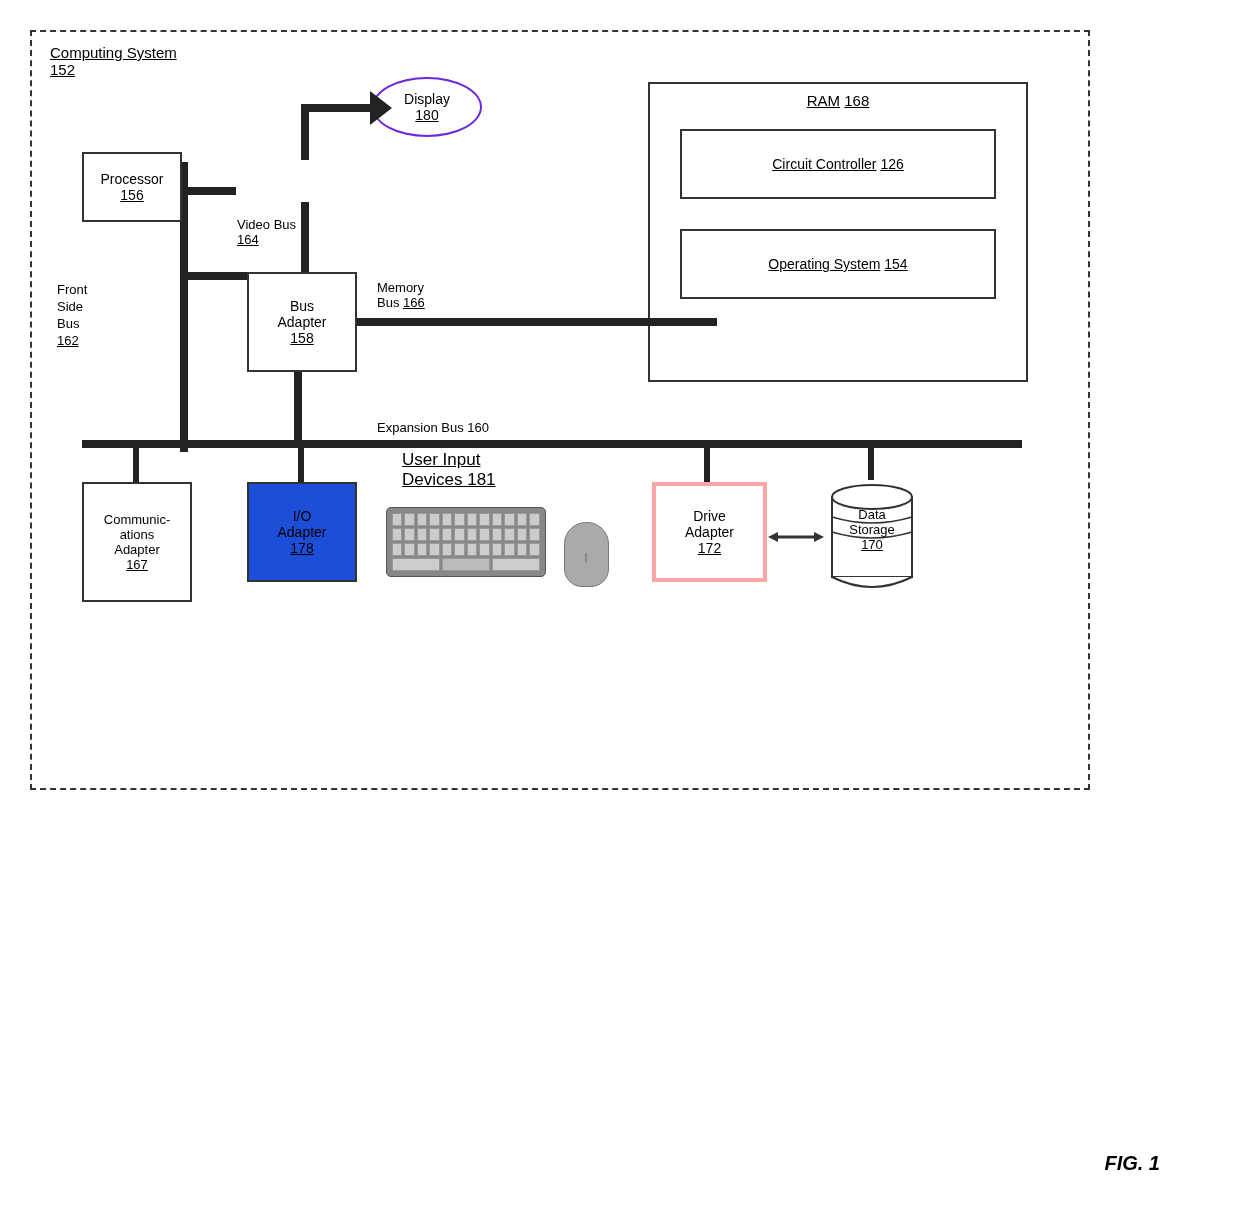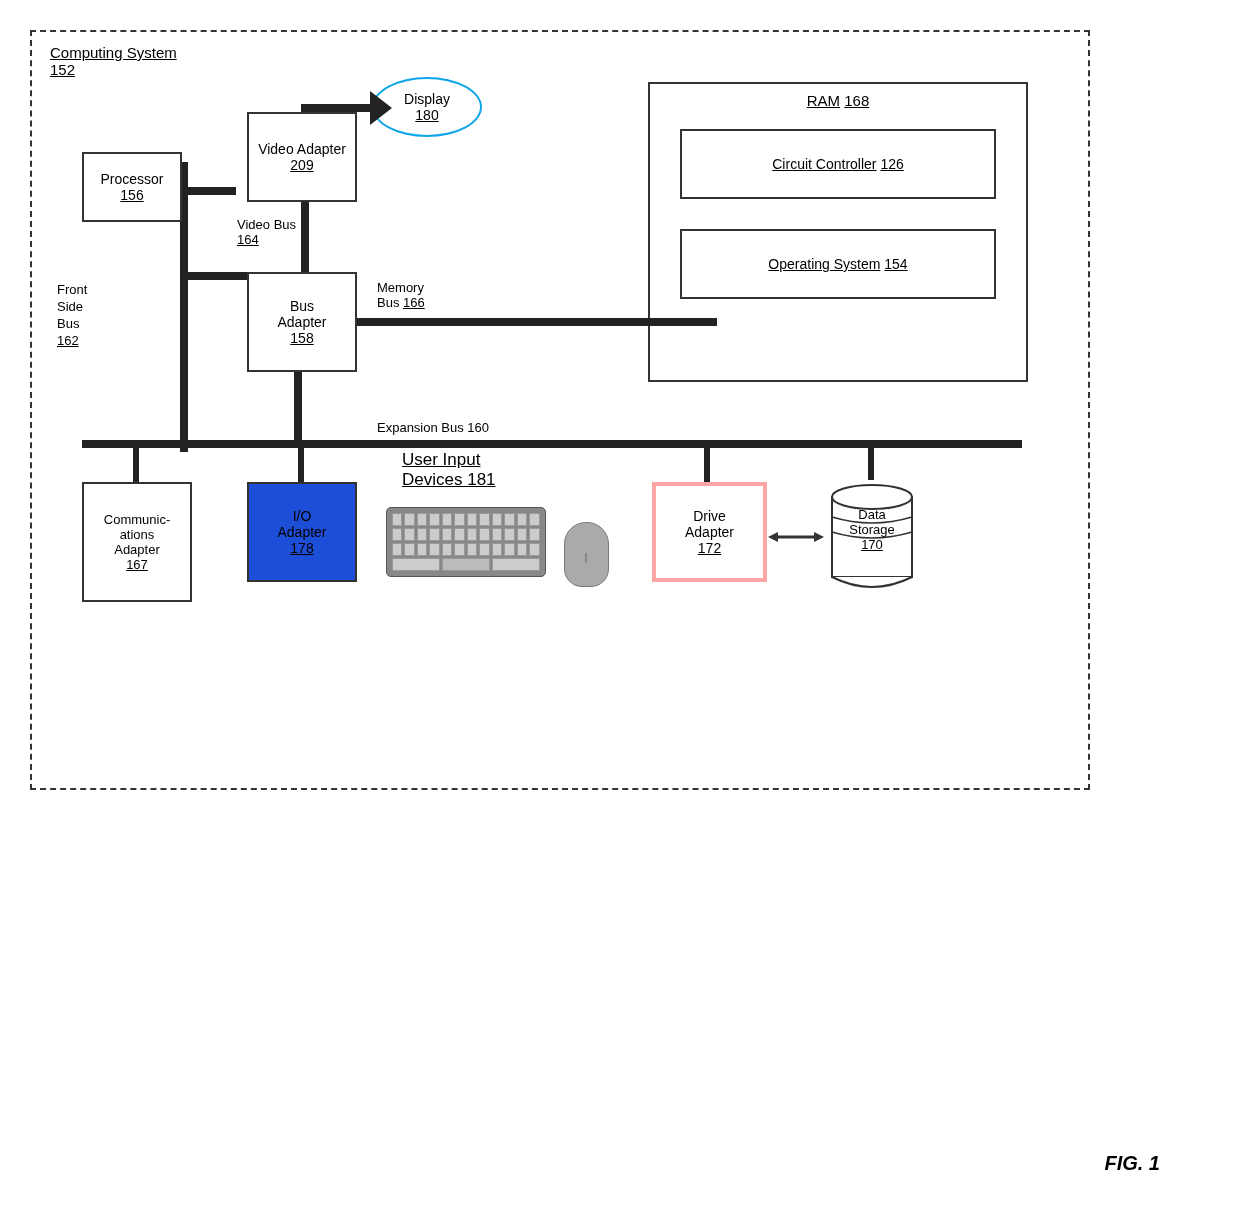--- a/index.html
+++ b/index.html
@@ -122,21 +122,21 @@
       z-index: 5;
     }
 
     
     .display-ellipse {
       position: absolute;
       top: 45px;
       left: 340px;
       width: 110px;
       height: 60px;
-      border: 2px solid #0ea5e9;
+      border: 2px solid #6d28d9;
       border-radius: 50%;
       display: flex;
       flex-direction: column;
       align-items: center;
       justify-content: center;
       font-size: 14px;
       text-align: center;
       background: #fff;
       z-index: 5;
     }
@@ -453,24 +453,20 @@
     <div class="os-box">
       <span>Operating System</span>&nbsp;<span class="ul">154</span>
     </div>
   </div>
 
   <div class="processor-box">
     <div>Processor</div>
     <div class="ul">156</div>
   </div>
 
-  <div class="video-adapter-box">
-    <div style="white-space:pre-line">Video Adapter</div>
-    <div class="ul">209</div>
-  </div>
 
   <div class="display-ellipse">
     <div>Display</div>
     <div class="ul">180</div>
   </div>
 
   <div style="position:absolute; top:72px; left:269px; width:8px; height:56px; background:#222; z-index:3;"></div>
 
   <div style="position:absolute; top:72px; left:273px; width:82px; height:8px; background:#222; z-index:3;"></div>
 

